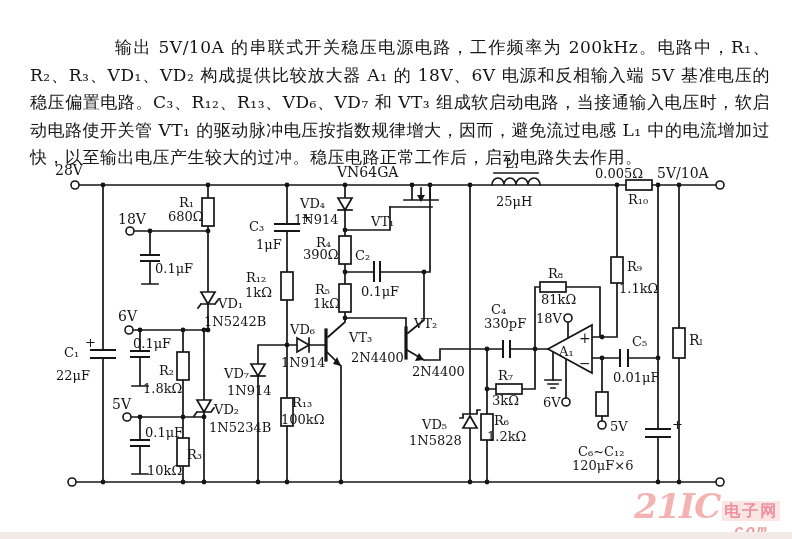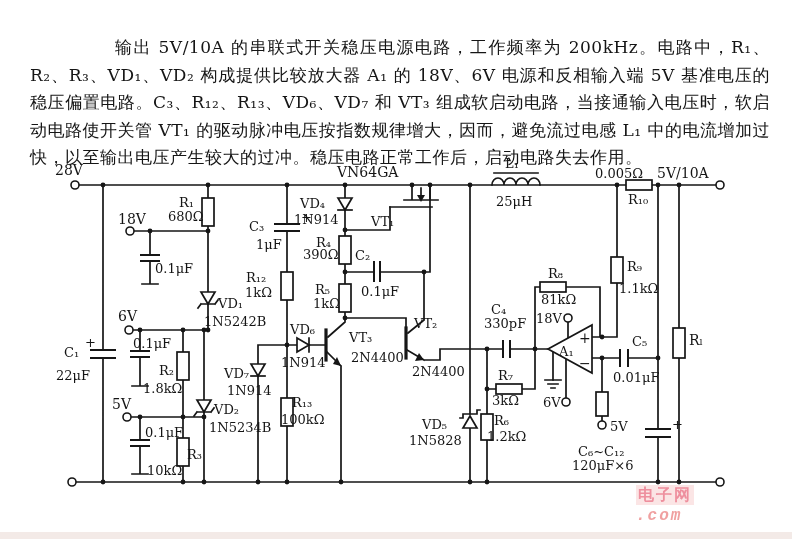--- a/index.html
+++ b/index.html
@@ -22,21 +22,21 @@
     color:#f0a8a8;user-select:none;
   }
   .wm-big{
     font-family:"DejaVu Serif",serif;
     font-style:italic;font-weight:bold;font-size:34px;line-height:46px;
     color:#f4b3b3;letter-spacing:-1px;
   }
   .wm-right{display:flex;flex-direction:column;margin-left:2px;}
   .wm-site{
     background:#fbe5e5;color:#ee8f9e;font-weight:bold;
-    font-size:16px;line-height:20px;padding:0 2px;margin-top:2px;
+    font-size:16px;line-height:20px;padding:0 2px;margin-top:18px;
     font-family:"DejaVu Sans",sans-serif;letter-spacing:2px;
   }
   .wm-com{
     font-family:Liberation Mono, monospace;font-style:italic;font-weight:bold;
     font-size:16px;line-height:22px;color:#f0a0a0;letter-spacing:2px;
   }
   .bottom-band{
     position:absolute;left:0;bottom:0;width:792px;height:7px;
     background:#f3eae7;
   }
@@ -301,19 +301,20 @@
       <text x="632" y="346">C₅</text>
       <text x="613" y="382">0.01μF</text>
       <text x="672" y="429" font-size="13">+</text>
       <text x="578" y="456">C₆~C₁₂</text>
       <text x="572" y="470">120μF×6</text>
       <text x="689" y="345" font-size="14">Rₗ</text>
     </g>
 </svg>
 
 <div class="wm">
+  <span class="wm-big">21IC</span>
   <span class="wm-right">
     <span class="wm-site">电子网</span>
     <span class="wm-com">.com</span>
   </span>
 </div>
 
 <div class="bottom-band"></div>
 
 </body></html>

